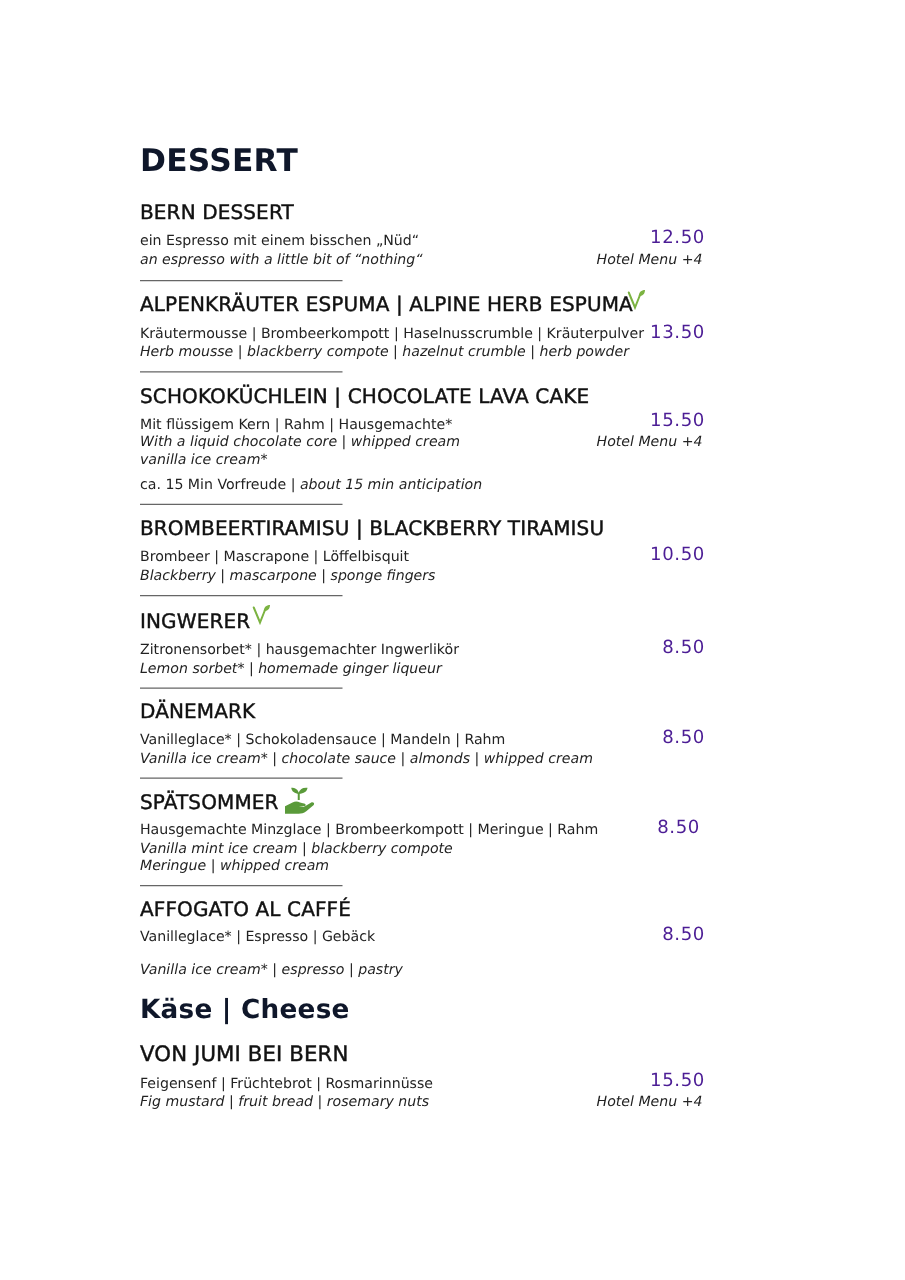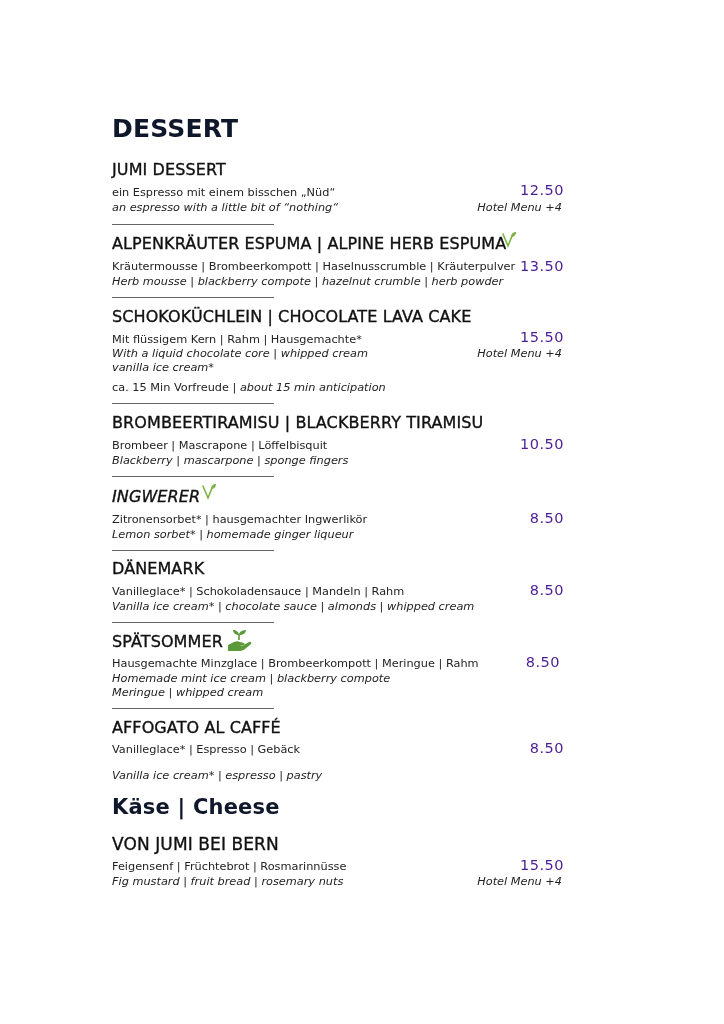--- a/index.html
+++ b/index.html
@@ -13,21 +13,21 @@
   .price { position:absolute; right:160px; font-size:14.5px; color:#4c1d95; text-align:right; letter-spacing:0.5px; }
   .hotel { position:absolute; right:162px; font-size:11.3px; font-style:italic; color:#222; text-align:right; }
   .divider { position:absolute; left:112px; width:162px; height:1px; background:#666; }
   .icon { position:absolute; }
 </style>
 </head>
 <body>
 
 <div class="section-title" style="top:114px;">DESSERT</div>
 
-<div class="item-title" style="top:160px;">JUMI DESSERT</div>
+<div class="item-title" style="top:160px;">BERN DESSERT</div>
 <div class="line" style="top:186px;">ein Espresso mit einem bisschen „Nüd“</div>
 <div class="line it" style="top:201px;">an espresso with a little bit of “nothing“</div>
 <div class="price" style="top:182px;">12.50</div>
 <div class="hotel" style="top:201px;">Hotel Menu +4</div>
 <div class="divider" style="top:224px;"></div>
 
 <div class="item-title" style="top:234px;">ALPENKRÄUTER ESPUMA | ALPINE HERB ESPUMA</div>
 <svg class="icon" style="left:500px; top:231px;" width="18" height="18" viewBox="0 0 18 18">
   <path d="M3 3 L8 15 L12 5" fill="none" stroke="#7cb342" stroke-width="1.6" stroke-linecap="round"></path>
   <path d="M11 6 C11 2 14 1 16 1 C16 4 14 6 11 6 Z" fill="#7cb342"></path>
@@ -45,21 +45,21 @@
 <div class="price" style="top:329px;">15.50</div>
 <div class="hotel" style="top:347px;">Hotel Menu +4</div>
 <div class="divider" style="top:403px;"></div>
 
 <div class="item-title" style="top:413px;">BROMBEERTIRAMISU | BLACKBERRY TIRAMISU</div>
 <div class="line" style="top:439px;">Brombeer | Mascrapone | Löffelbisquit</div>
 <div class="line it" style="top:454px;">Blackberry | mascarpone | sponge fingers</div>
 <div class="price" style="top:436px;">10.50</div>
 <div class="divider" style="top:476px;"></div>
 
-<div class="item-title" style="top:487px;font-style:italic;">INGWERER</div>
+<div class="item-title" style="top:487px;">INGWERER</div>
 <svg class="icon" style="left:200px; top:483px;" width="18" height="18" viewBox="0 0 18 18">
   <path d="M3 3 L8 15 L12 5" fill="none" stroke="#7cb342" stroke-width="1.6" stroke-linecap="round"></path>
   <path d="M11 6 C11 2 14 1 16 1 C16 4 14 6 11 6 Z" fill="#7cb342"></path>
 </svg>
 <div class="line" style="top:513px;">Zitronensorbet* | hausgemachter Ingwerlikör</div>
 <div class="line it" style="top:528px;">Lemon sorbet* | homemade ginger liqueur</div>
 <div class="price" style="top:510px;">8.50</div>
 <div class="divider" style="top:550px;"></div>
 
 <div class="item-title" style="top:559px;">DÄNEMARK</div>
@@ -69,21 +69,21 @@
 <div class="divider" style="top:622px;"></div>
 
 <div class="item-title" style="top:632px;">SPÄTSOMMER</div>
 <svg class="icon" style="left:227px; top:630px;" width="26" height="22" viewBox="0 0 26 22">
   <path d="M12 10 L12 4" stroke="#5a9a3a" stroke-width="1.6"></path>
   <path d="M12 5 C9 5 6 3 6 0 C9 0 12 2 12 5 Z" fill="#5a9a3a"></path>
   <path d="M12 4 C13 1 16 0 19 0 C19 3 16 5 12 5 Z" fill="#5a9a3a"></path>
   <path d="M1 15 L7 12 C9 11 11 11 13 12 L17 13 C18 13.5 17.5 15 16.5 15 L12 15 L16 15.5 L22 12 C23.5 11.5 25 12.5 24 14 L18 19 C16 20.5 14 21 12 21 L1 21 Z" fill="#5a9a3a"></path>
 </svg>
 <div class="line" style="top:657px;">Hausgemachte Minzglace | Brombeerkompott | Meringue | Rahm</div>
-<div class="line it" style="top:672px;">Homemade mint ice cream | blackberry compote</div>
+<div class="line it" style="top:672px;">Vanilla mint ice cream | blackberry compote</div>
 <div class="line it" style="top:686px;">Meringue | whipped cream</div>
 <div class="price" style="top:654px; right:164px;">8.50</div>
 <div class="divider" style="top:708px;"></div>
 
 <div class="item-title" style="top:718px;">AFFOGATO AL CAFFÉ</div>
 <div class="line" style="top:743px;">Vanilleglace* | Espresso | Gebäck</div>
 <div class="line it" style="top:758px;margin-top:11px;">Vanilla ice cream* | espresso | pastry</div>
 <div class="price" style="top:740px;">8.50</div>
 
 <div class="section-title small" style="top:795px;">Käse | Cheese</div>

